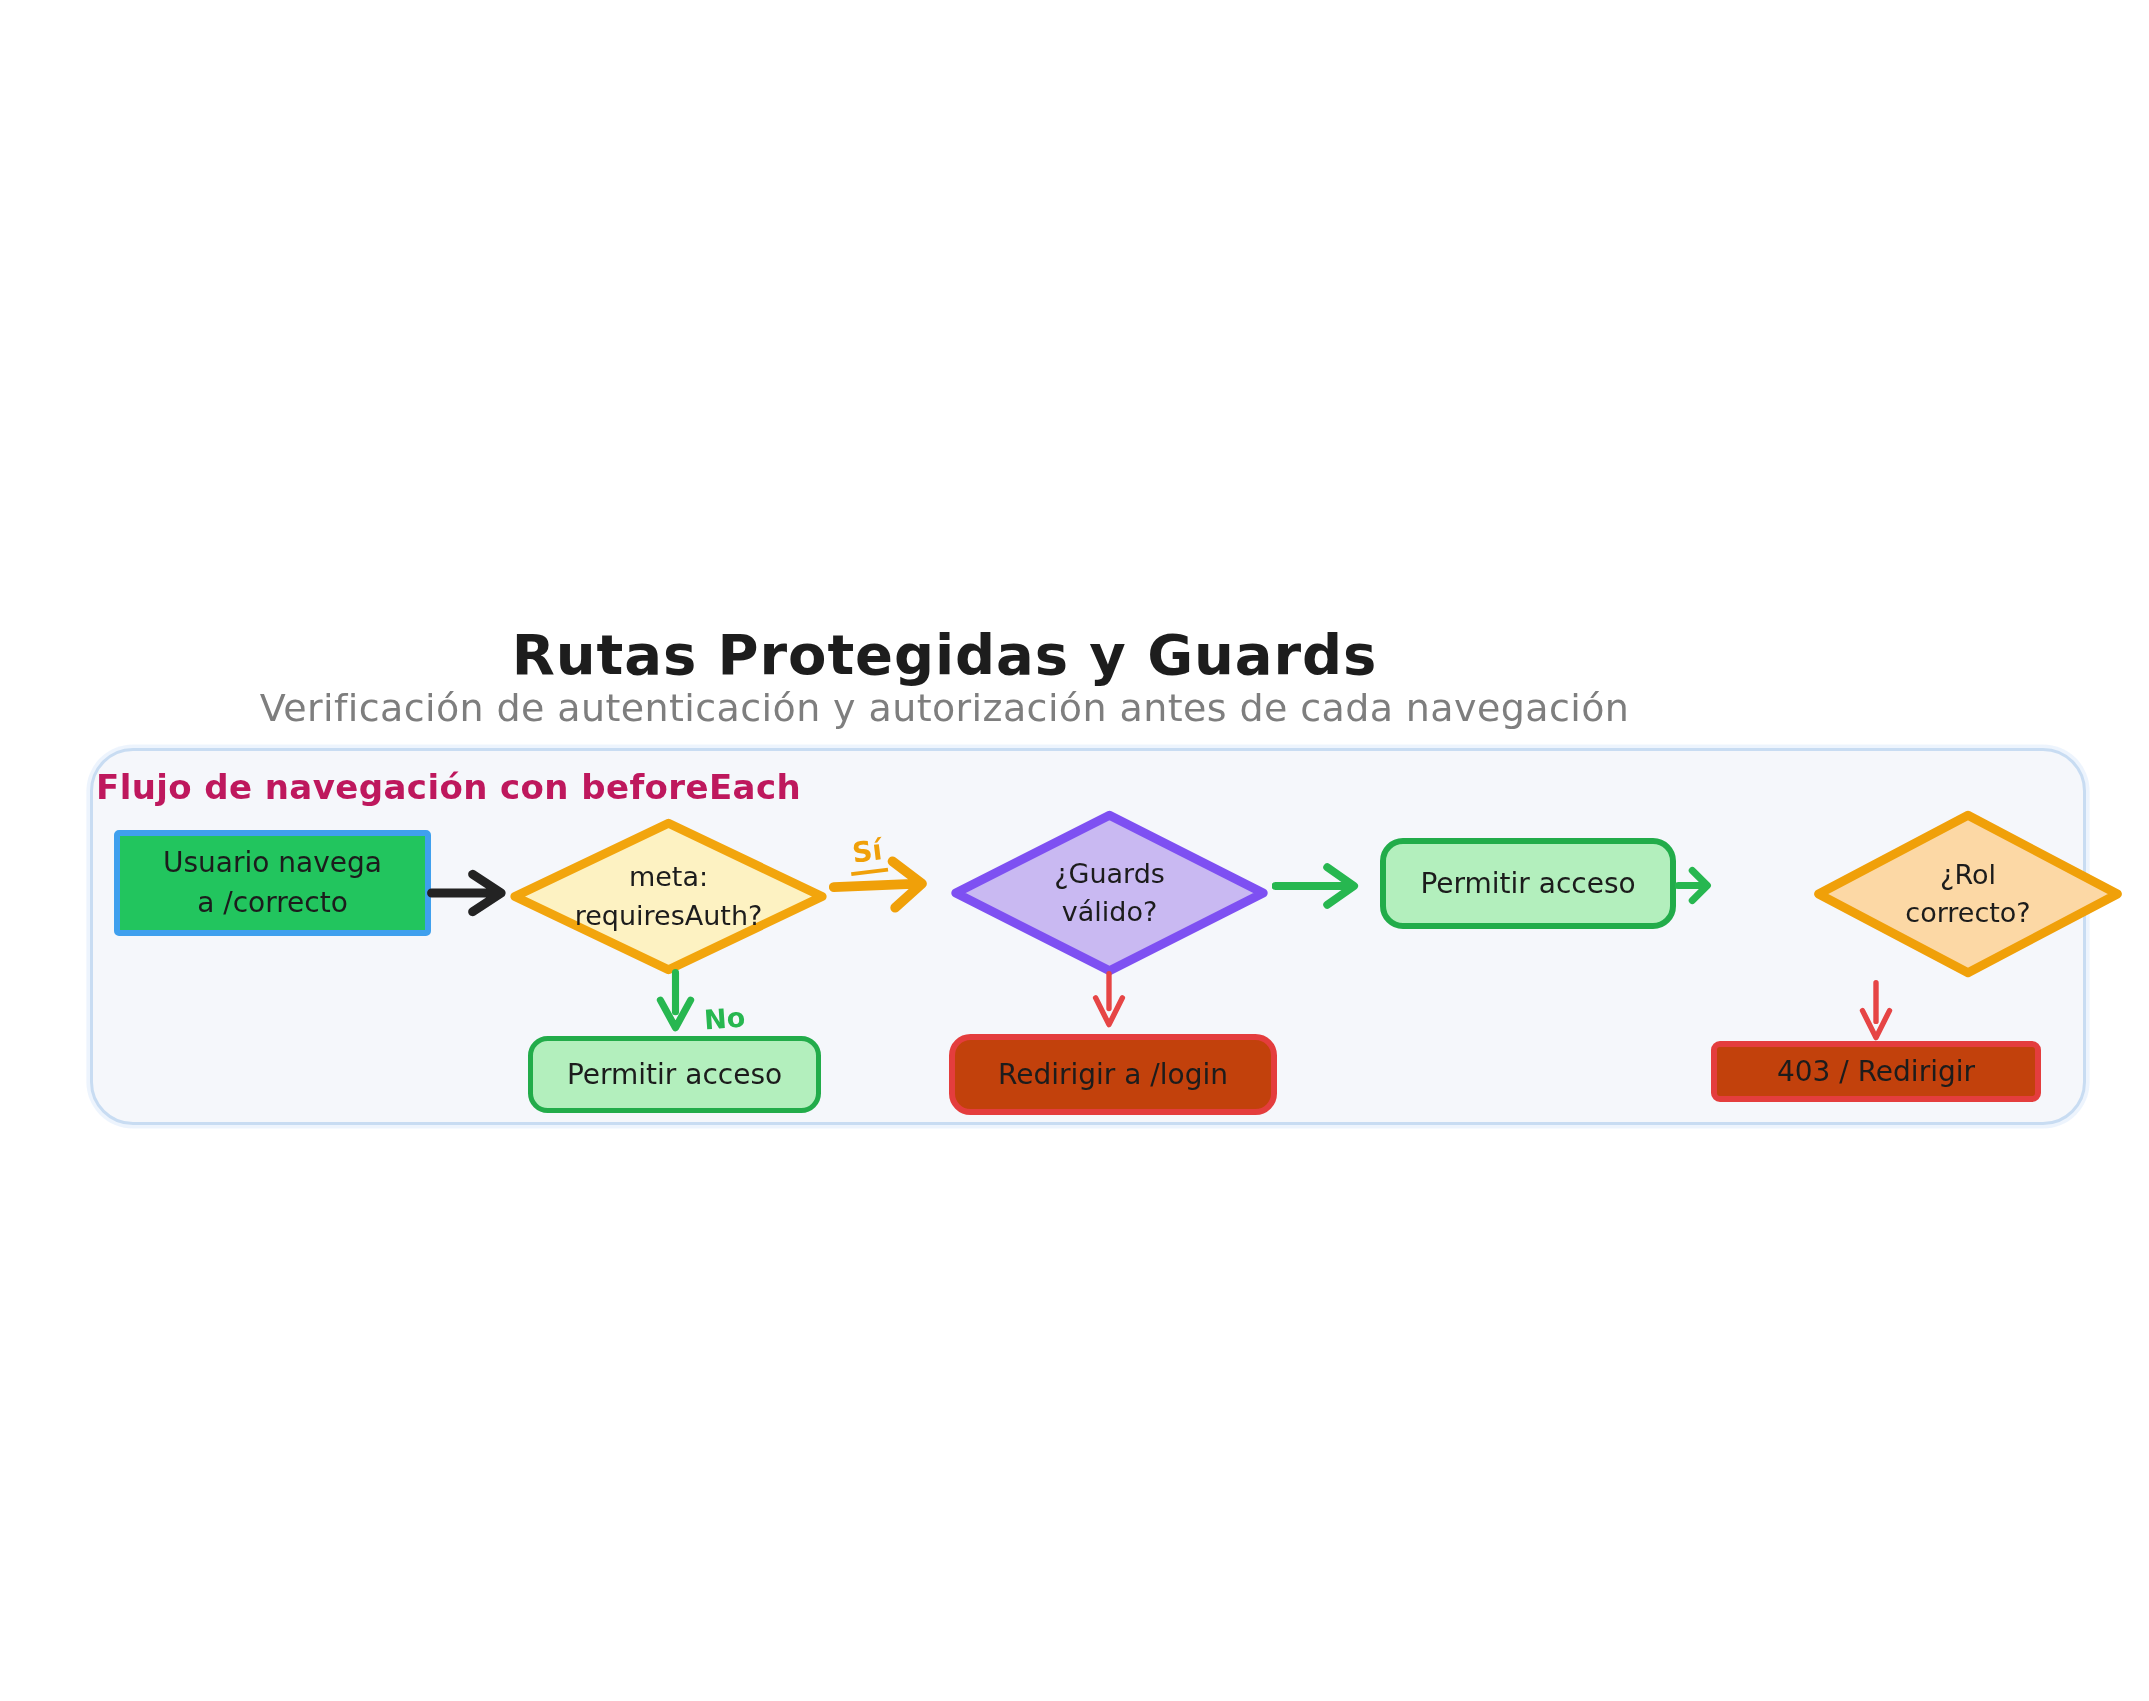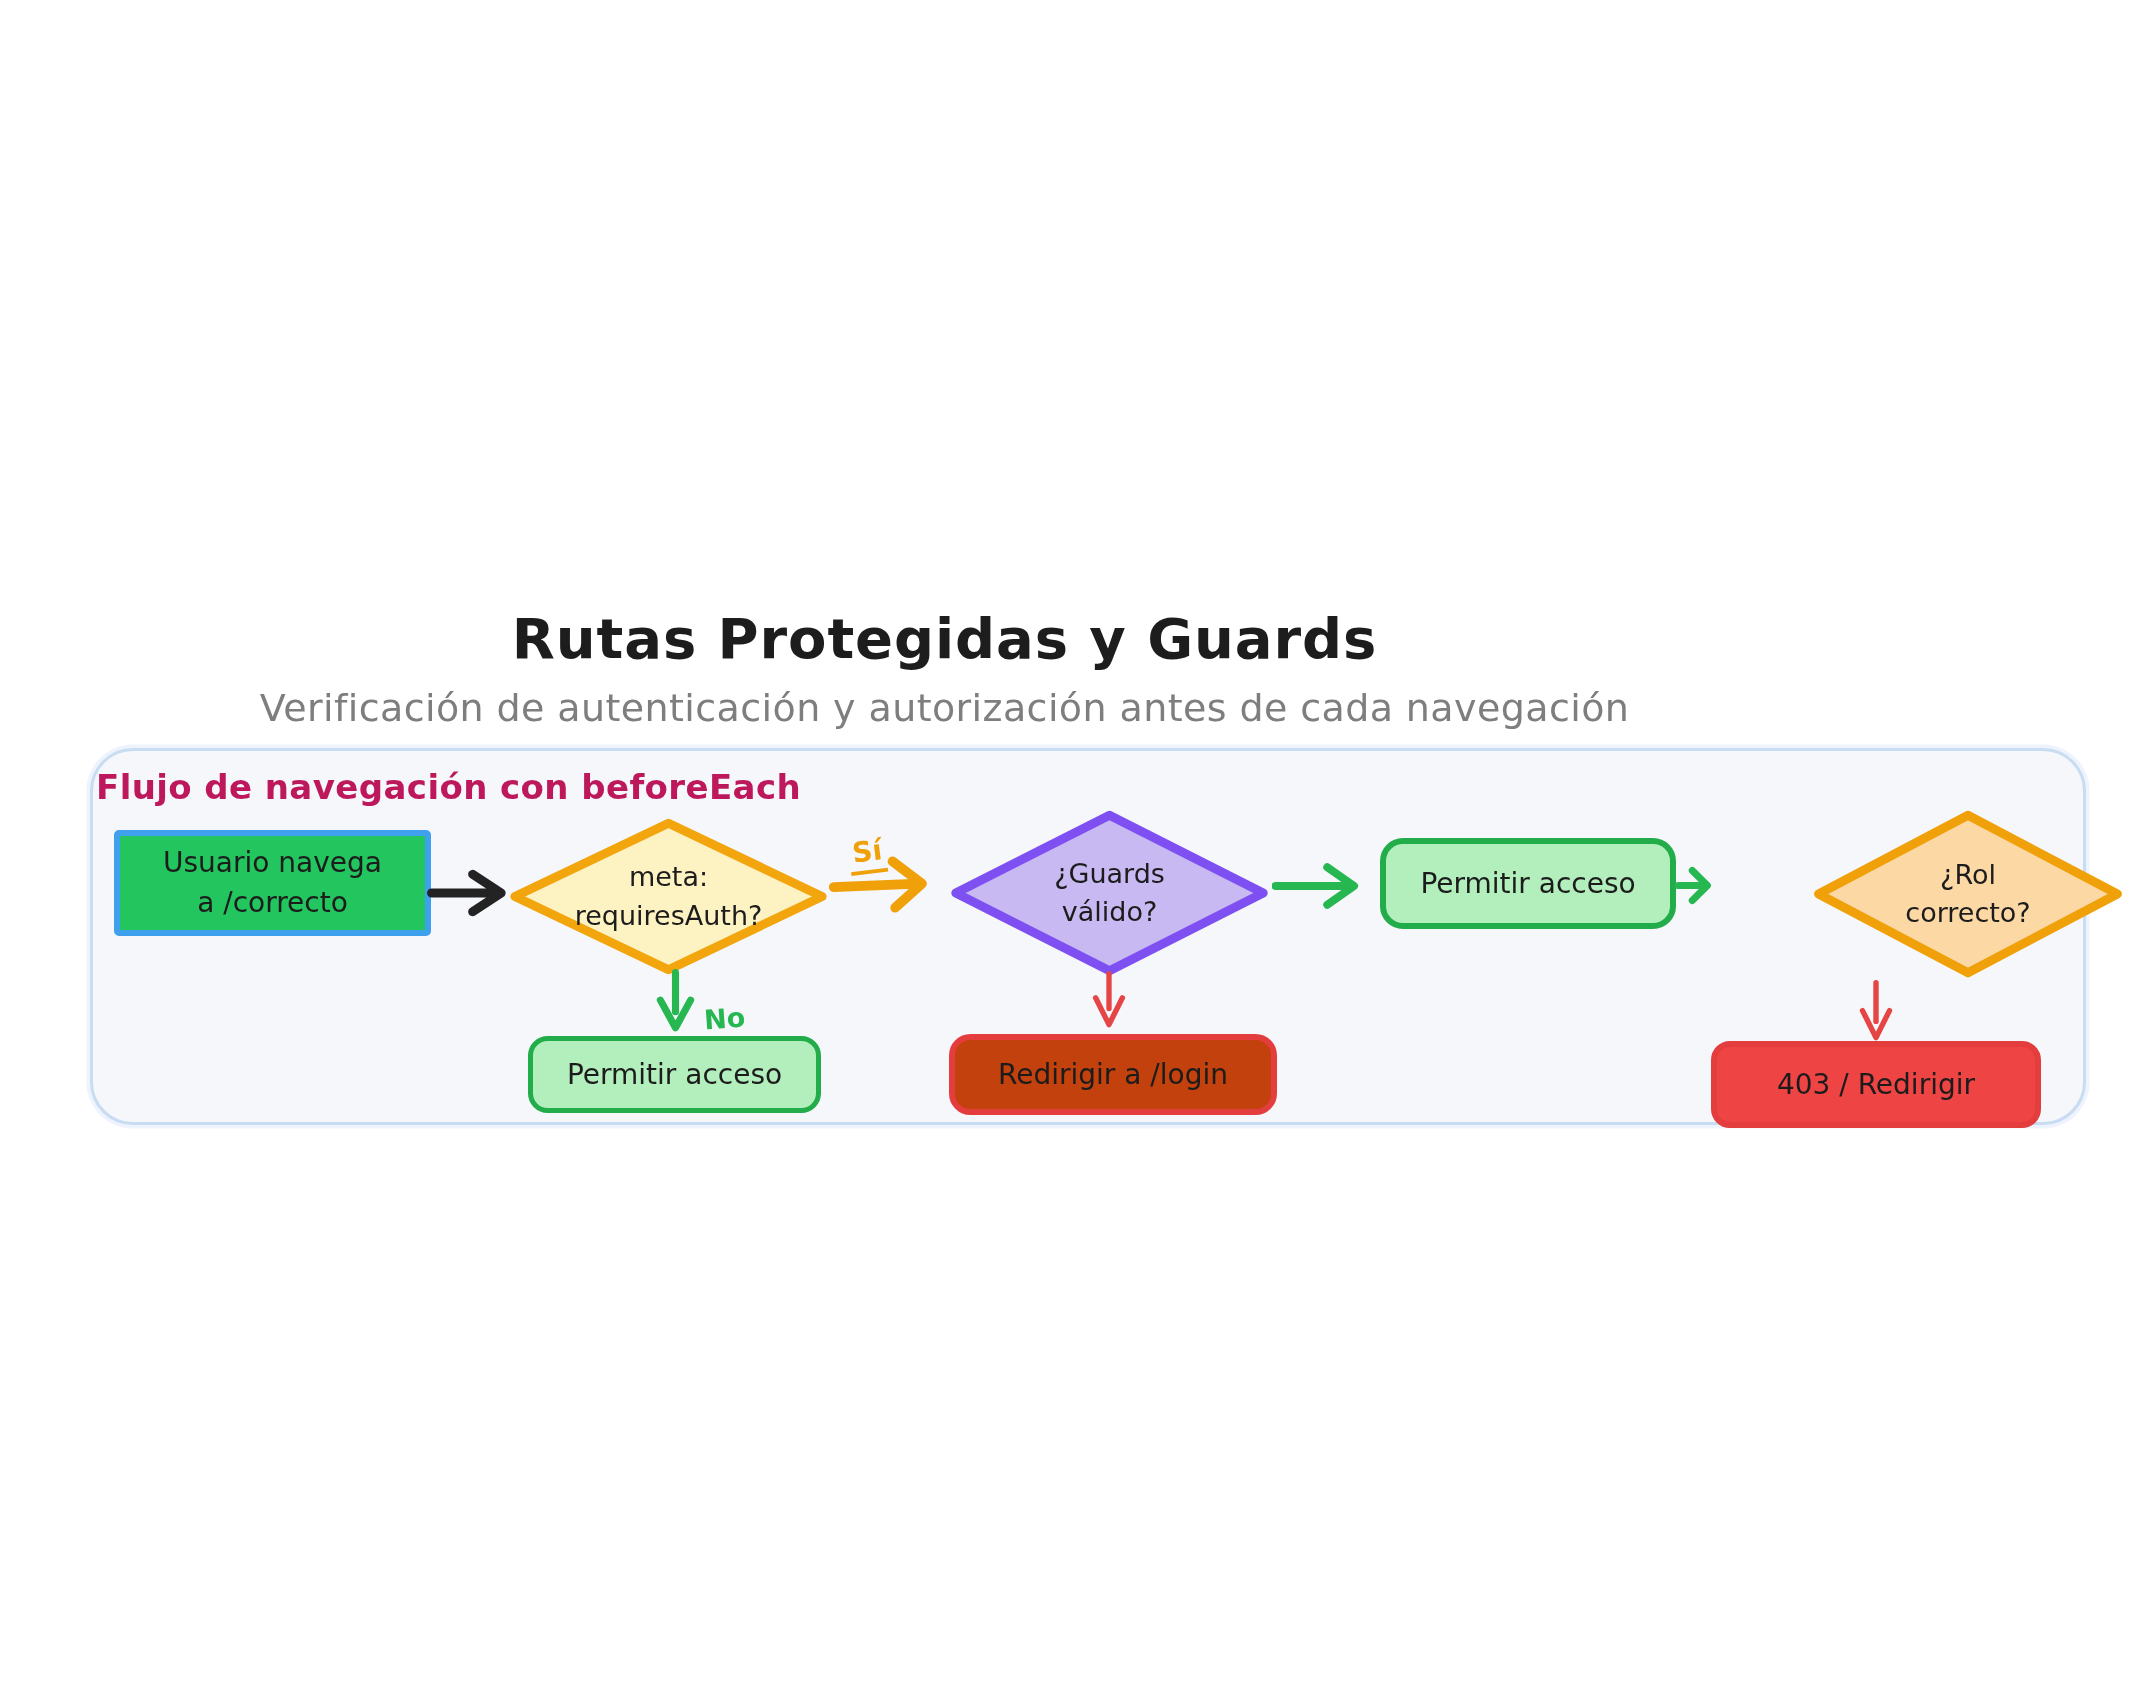--- a/index.html
+++ b/index.html
@@ -3,21 +3,21 @@
 <meta charset="utf-8">
 <style>
   html,body{margin:0;padding:0;background:#ffffff;}
   #canvas{
     position:relative;width:2149px;height:1702px;overflow:hidden;
     font-family:"DejaVu Sans","Liberation Sans",sans-serif;
     color:#1d1d1d;
   }
   
   .title{
-    position:absolute;left:134px;top:606px;width:1621px;
+    position:absolute;left:134px;top:622px;width:1621px;
     text-align:center;font-size:56px;font-weight:700;letter-spacing:0.9px;color:#1d1d1d;
   }
   .subtitle{
     position:absolute;left:134px;top:686px;width:1621px;
     text-align:center;font-size:38px;font-weight:400;color:#7e7e7e;letter-spacing:0.4px;
   }
   
   .panel{
     position:absolute;left:90px;top:748px;width:1990px;height:371px;
     background:#f5f7fb;border:3.6px solid #c8dcf2;border-radius:43px;
@@ -30,21 +30,21 @@
   
   .node{
     position:absolute;display:flex;flex-direction:column;align-items:center;justify-content:center;
     font-size:28px;line-height:1.42;color:#1c1c1c;text-align:center;box-sizing:border-box;
   }
   .node span{display:block;}
   .n-start{left:114px;top:830px;width:317px;height:106px;background:#22c55e;border:6.3px solid #3fa0ee;border-radius:5px;}
   .n-green-top{left:1380px;top:838px;width:296px;height:91px;background:#b3efbd;border:6.3px solid #22ac4a;border-radius:23px;}
   .n-green-bottom{left:528px;top:1036px;width:293px;height:77px;background:#b3efbd;border:5.4px solid #22ac4a;border-radius:19.7px;}
   .n-red-login{left:949px;top:1034px;width:328px;height:81px;background:#c2410c;border:6.3px solid #e43d3d;border-radius:21.5px;}
-  .n-red-403{left:1711px;top:1041px;width:330px;height:87px;background:#ef4444;border:6.3px solid #e43d3d;border-radius:19px;}
+  .n-red-403{left:1711px;top:1041px;width:330px;height:61px;background:#c2410c;border:6.3px solid #e43d3d;border-radius:9px;}
   
   .diamond{position:absolute;}
   .diamond svg{display:block;}
   .diamond polygon{stroke-width:10;stroke-linejoin:round;}
   .poly-auth{fill:#fdf2c2;stroke:#f2a50d;}
   .poly-token{fill:#c9b9f2;stroke:#7e50f2;}
   .poly-role{fill:#fcd8a5;stroke:#f0a009;}
   .dlabel{
     position:absolute;inset:0;display:flex;flex-direction:column;align-items:center;justify-content:center;
     font-size:27px;line-height:1.42;color:#1c1c1c;text-align:center;

